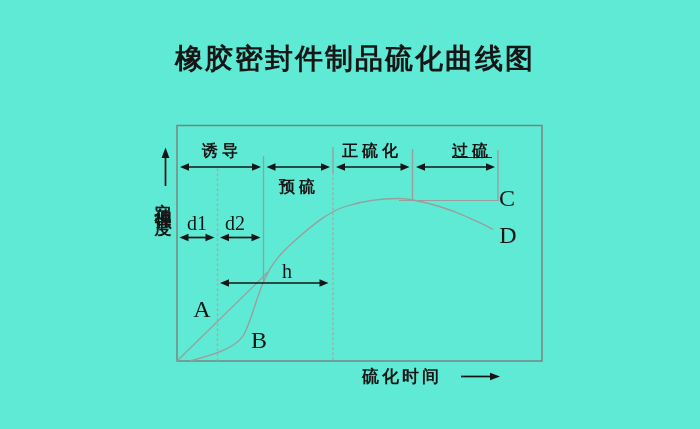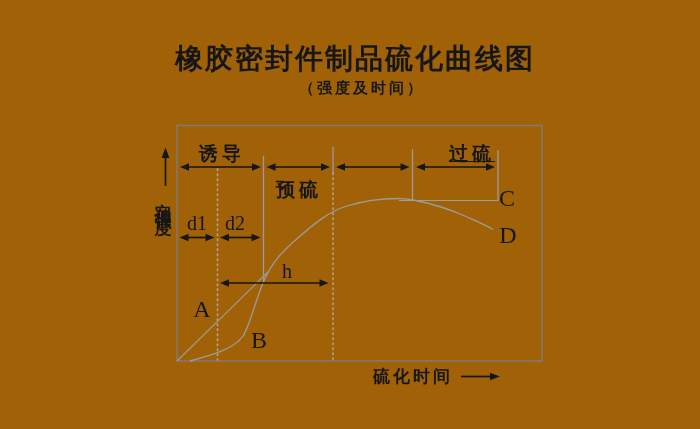--- a/index.html
+++ b/index.html
@@ -1,33 +1,33 @@
 <!DOCTYPE html>
 <html><head>
 <meta charset="utf-8">
 <style>
   html,body{margin:0;padding:0;background:#fff;}
   #canvas{
-    position:relative;width:700px;height:429px;background:#a16207;
+    position:relative;width:700px;height:429px;background:#5eead4;
     font-family:"DejaVu Sans","Liberation Sans",sans-serif;color:#161616;
     overflow:hidden;
   }
   .abs{position:absolute;white-space:nowrap;}
   .cx{transform:translateX(-50%);} 
   .title{top:40px;left:355px;font-size:28px;font-weight:700;letter-spacing:2px;}
   .subtitle{top:79px;left:362px;font-size:15px;font-weight:700;letter-spacing:3px;}
-  .phase{top:141px;font-size:19px;font-weight:700;letter-spacing:4px;}
+  .phase{top:141px;font-size:16px;font-weight:700;letter-spacing:4px;}
   .dimlabel{font-family:"Liberation Serif","DejaVu Serif",serif;font-weight:400;font-size:20px;}
   .ptlabel{font-family:"Liberation Serif","DejaVu Serif",serif;font-weight:400;font-size:24px;}
   .ylabel{
     top:190px;left:164px;transform:translateX(-50%);
     writing-mode:vertical-rl;text-orientation:upright;
     font-size:17px;font-weight:700;letter-spacing:5px;
   }
-  .xlabel{top:365px;left:373px;font-size:17px;font-weight:700;letter-spacing:3px;text-align:center;}
+  .xlabel{top:365px;left:362px;font-size:17px;font-weight:700;letter-spacing:3px;text-align:center;}
   svg{position:absolute;top:0;left:0;}
 </style>
 </head>
 <body>
 
 <div id="canvas">
 
   <svg width="700" height="429" viewBox="0 0 700 429">
 
     <rect x="177" y="125.5" width="365" height="235.5" fill="none" stroke="#7d7d7d" stroke-width="1.4"></rect>
@@ -89,24 +89,24 @@
     </g>
 
     <g stroke="#161616" fill="#161616">
       <line x1="227" y1="283" x2="321" y2="283" stroke-width="1.7"></line>
       <polygon points="220,283 229,279.2 229,286.8" stroke="none"></polygon>
       <polygon points="328.5,283 319.5,279.2 319.5,286.8" stroke="none"></polygon>
     </g>
   </svg>
 
   <div class="abs cx title">橡胶密封件制品硫化曲线图</div>
-  <div class="abs cx subtitle">（强度及时间）</div>
 
   <div class="abs cx phase" style="left:222px;">诱导</div>
   <div class="abs cx phase" style="left:299px;margin-top:36px;">预硫</div>
+  <div class="abs cx phase" style="left:372px;">正硫化</div>
   <div class="abs cx phase" style="left:472px;text-decoration:underline;">过硫</div>
 
   <div class="abs cx dimlabel" style="left:197px;top:212px;">d1</div>
   <div class="abs cx dimlabel" style="left:235px;top:212px;text-align:center;">d2</div>
   <div class="abs cx dimlabel" style="left:287px;top:260px;">h</div>
 
   <div class="abs cx ptlabel" style="left:202px;top:296px;">A</div>
   <div class="abs cx ptlabel" style="left:259px;top:327px;">B</div>
   <div class="abs cx ptlabel" style="left:507px;top:185px;">C</div>
   <div class="abs cx ptlabel" style="left:508px;top:222px;">D</div>

